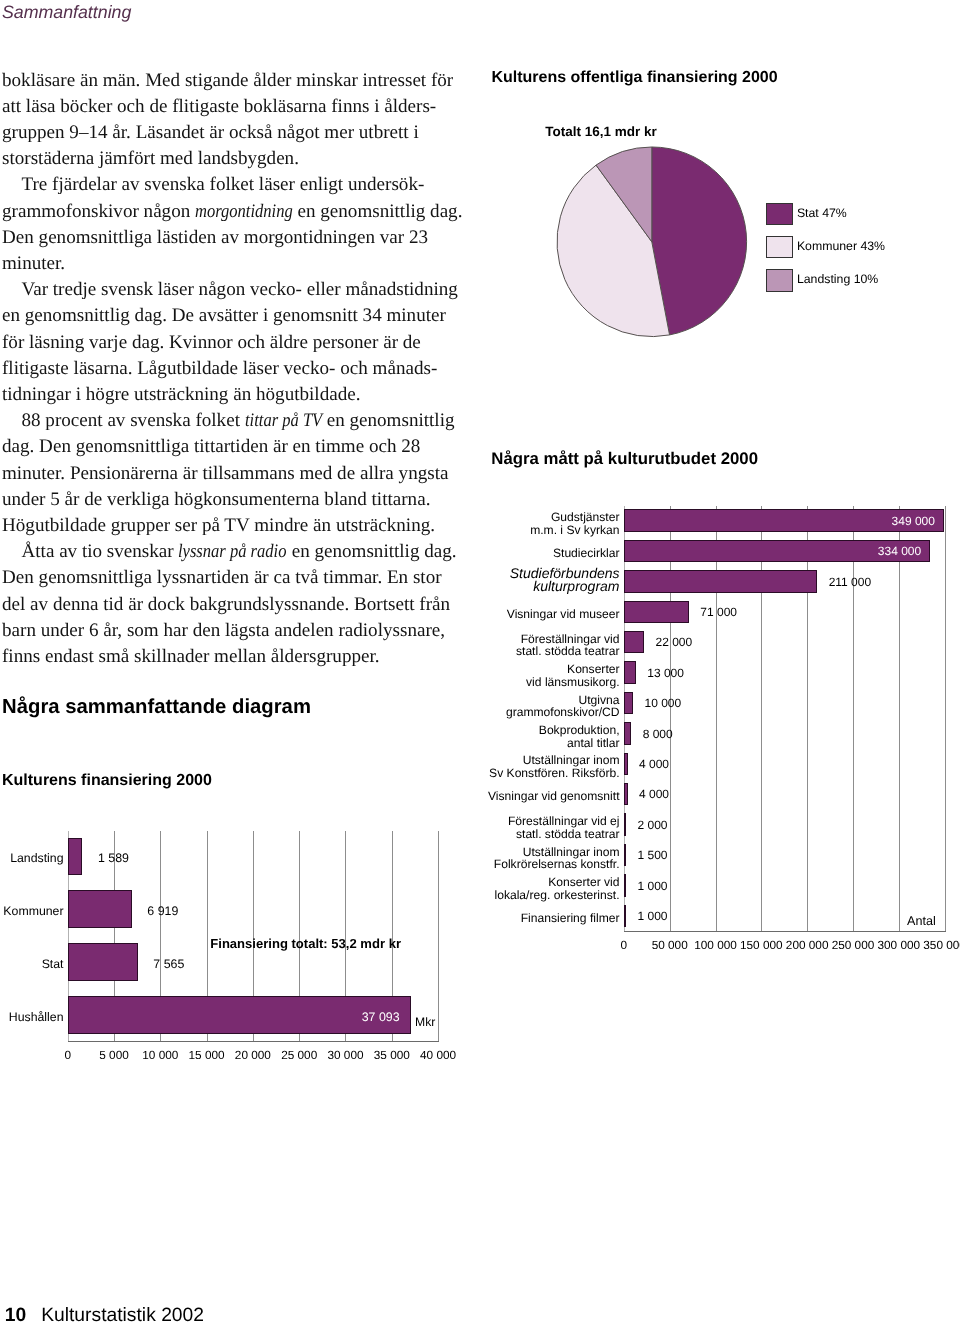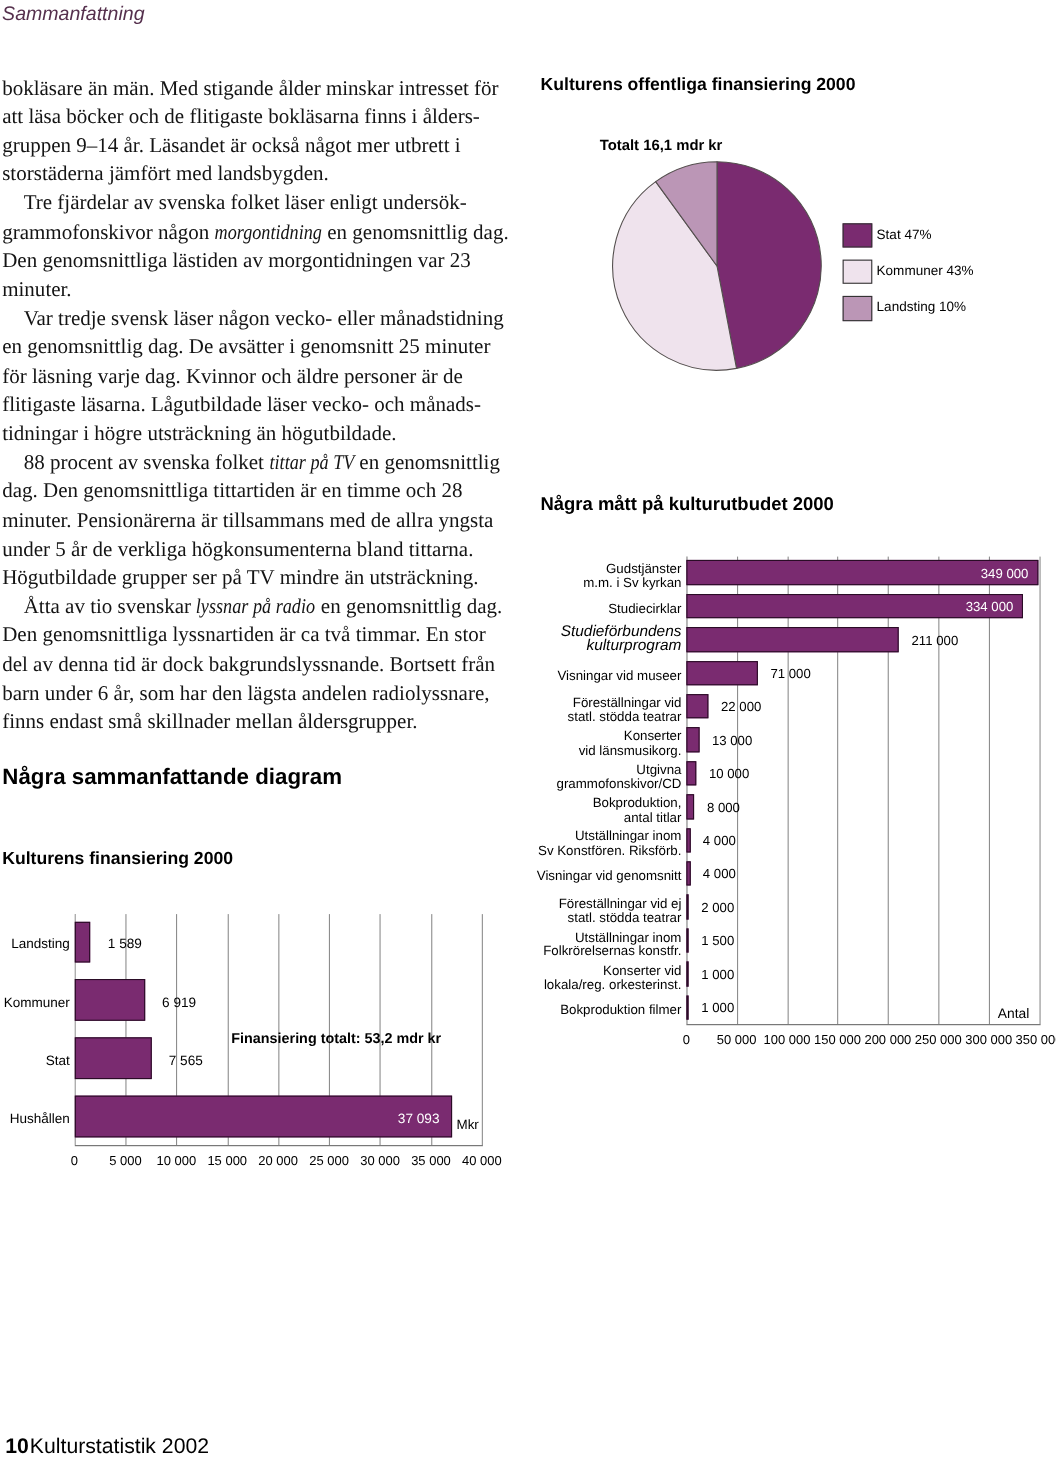--- a/index.html
+++ b/index.html
@@ -43,40 +43,40 @@
   .axisline{position:absolute;background:#6a6a6a;}
 
   #chart1-title{left:2px;top:780.6px;font-size:16px;}
   #chart2-title{left:491.4px;top:78.1px;font-size:16.0px;}
   #chart2-sub{left:545.2px;top:132.4px;font-size:13.5px;}
   #chart3-title{left:491.3px;top:459.4px;font-size:16.8px;}
 
   #footer{left:4.7px;top:1316px;font-family:"Liberation Sans",sans-serif;
           font-size:19.3px;line-height:0;white-space:nowrap;}
   #footer b{font-weight:bold;}
-  #footer span{margin-left:1px;}
+  #footer span{margin-left:15px;}
 </style>
 </head>
 <body>
 
 <div class="page">
 
   <div class="abs" id="running-head">Sammanfattning</div>
 
   <div class="abs" id="body-col">
       <div class="tline" style="top: 80.5015px;"><span>bokläsare än män. Med stigande ålder minskar intresset för</span></div>
       <div class="tline" style="top: 106.701px;"><span>att läsa böcker och de flitigaste bokläsarna finns i ålders-</span></div>
       <div class="tline" style="top: 132.901px;"><span>gruppen 9–14 år. Läsandet är också något mer utbrett i</span></div>
       <div class="tline" style="top: 159.101px;"><span>storstäderna jämfört med landsbygden.</span></div>
       <div class="tline" style="top: 185.301px; text-indent: 19.5px;"><span>Tre fjärdelar av svenska folket läser enligt undersök-</span></div>
       <div class="tline" style="top: 211.501px;"><span>grammofonskivor någon </span><i style="display: inline-block; text-indent: 0px; transform-origin: 0px 50%; transform: scaleX(0.866); margin-right: -15.1169px;">morgontidning</i><span> en genomsnittlig dag.</span></div>
       <div class="tline" style="top: 237.701px;"><span>Den genomsnittliga lästiden av morgontidningen var 23</span></div>
       <div class="tline" style="top: 263.901px;"><span>minuter.</span></div>
       <div class="tline" style="top: 290.101px; text-indent: 19.5px;"><span>Var tredje svensk läser någon vecko- eller månadstidning</span></div>
-      <div class="tline" style="top: 316.301px;"><span>en genomsnittlig dag. De avsätter i genomsnitt 25 minuter</span></div>
+      <div class="tline" style="top: 316.301px;"><span>en genomsnittlig dag. De avsätter i genomsnitt 34 minuter</span></div>
       <div class="tline" style="top: 342.501px;"><span>för läsning varje dag. Kvinnor och äldre personer är de</span></div>
       <div class="tline" style="top: 368.702px;"><span>flitigaste läsarna. Lågutbildade läser vecko- och månads-</span></div>
       <div class="tline" style="top: 394.901px;"><span>tidningar i högre utsträckning än högutbildade.</span></div>
       <div class="tline" style="top: 421.101px; text-indent: 19.5px;"><span>88 procent av svenska folket </span><i style="display: inline-block; text-indent: 0px; transform-origin: 0px 50%; transform: scaleX(0.866); margin-right: -11.9428px;">tittar på TV</i><span> en genomsnittlig</span></div>
       <div class="tline" style="top: 447.301px;"><span>dag. Den genomsnittliga tittartiden är en timme och 28</span></div>
       <div class="tline" style="top: 473.501px;"><span>minuter. Pensionärerna är tillsammans med de allra yngsta</span></div>
       <div class="tline" style="top: 499.702px;"><span>under 5 år de verkliga högkonsumenterna bland tittarna.</span></div>
       <div class="tline" style="top: 525.901px;"><span>Högutbildade grupper ser på TV mindre än utsträckning.</span></div>
       <div class="tline" style="top: 552.101px; text-indent: 19.5px;"><span>Åtta av tio svenskar </span><i style="display: inline-block; text-indent: 0px; transform-origin: 0px 50%; transform: scaleX(0.866); margin-right: -16.7751px;">lyssnar på radio</i><span> en genomsnittlig dag.</span></div>
       <div class="tline" style="top: 578.302px;"><span>Den genomsnittliga lyssnartiden är ca två timmar. En stor</span></div>
@@ -200,21 +200,21 @@
       <div class="vallabel" style="top: 794.48px; font-size: 12px; color: rgb(0, 0, 0); left: 638.965px;">4 000</div>
       <div class="catlabel" style="left: 460px; top: 815.2px; width: 159.5px; font-size: 12.1px; line-height: 12.5px;">Föreställningar vid ej
 statl. stödda teatrar</div>
       <div class="vallabel" style="top: 824.88px; font-size: 12px; color: rgb(0, 0, 0); left: 637.5px;">2 000</div>
       <div class="catlabel" style="left: 460px; top: 845.6px; width: 159.5px; font-size: 12.1px; line-height: 12.5px;">Utställningar inom
 Folkrörelsernas konstfr.</div>
       <div class="vallabel" style="top: 855.28px; font-size: 12px; color: rgb(0, 0, 0); left: 637.5px;">1 500</div>
       <div class="catlabel" style="left: 460px; top: 876px; width: 159.5px; font-size: 12.1px; line-height: 12.5px;">Konserter vid
 lokala/reg. orkesterinst.</div>
       <div class="vallabel" style="top: 885.68px; font-size: 12px; color: rgb(0, 0, 0); left: 637.5px;">1 000</div>
-      <div class="catlabel" style="left: 460px; top: 911.5px; width: 159.5px; font-size: 12.1px; line-height: 12.5px;">Bokproduktion filmer</div>
+      <div class="catlabel" style="left: 460px; top: 911.5px; width: 159.5px; font-size: 12.1px; line-height: 12.5px;">Finansiering filmer</div>
       <div class="vallabel" style="top: 916.08px; font-size: 12px; color: rgb(0, 0, 0); left: 637.5px;">1 000</div>
       <div class="axnum" style="left: 583.9px; width: 80px; top: 945px; font-size: 11.8px;">0</div>
       <div class="axnum" style="left: 629.714px; width: 80px; top: 945px; font-size: 11.8px;">50 000</div>
       <div class="axnum" style="left: 675.529px; width: 80px; top: 945px; font-size: 11.8px;">100 000</div>
       <div class="axnum" style="left: 721.343px; width: 80px; top: 945px; font-size: 11.8px;">150 000</div>
       <div class="axnum" style="left: 767.157px; width: 80px; top: 945px; font-size: 11.8px;">200 000</div>
       <div class="axnum" style="left: 812.971px; width: 80px; top: 945px; font-size: 11.8px;">250 000</div>
       <div class="axnum" style="left: 858.786px; width: 80px; top: 945px; font-size: 11.8px;">300 000</div>
       <div class="axnum" style="left: 904.6px; width: 80px; top: 945px; font-size: 11.8px;">350 000</div>
       <div class="vallabel" style="left: 907px; top: 921.3px; font-size: 12.6px;">Antal</div>

